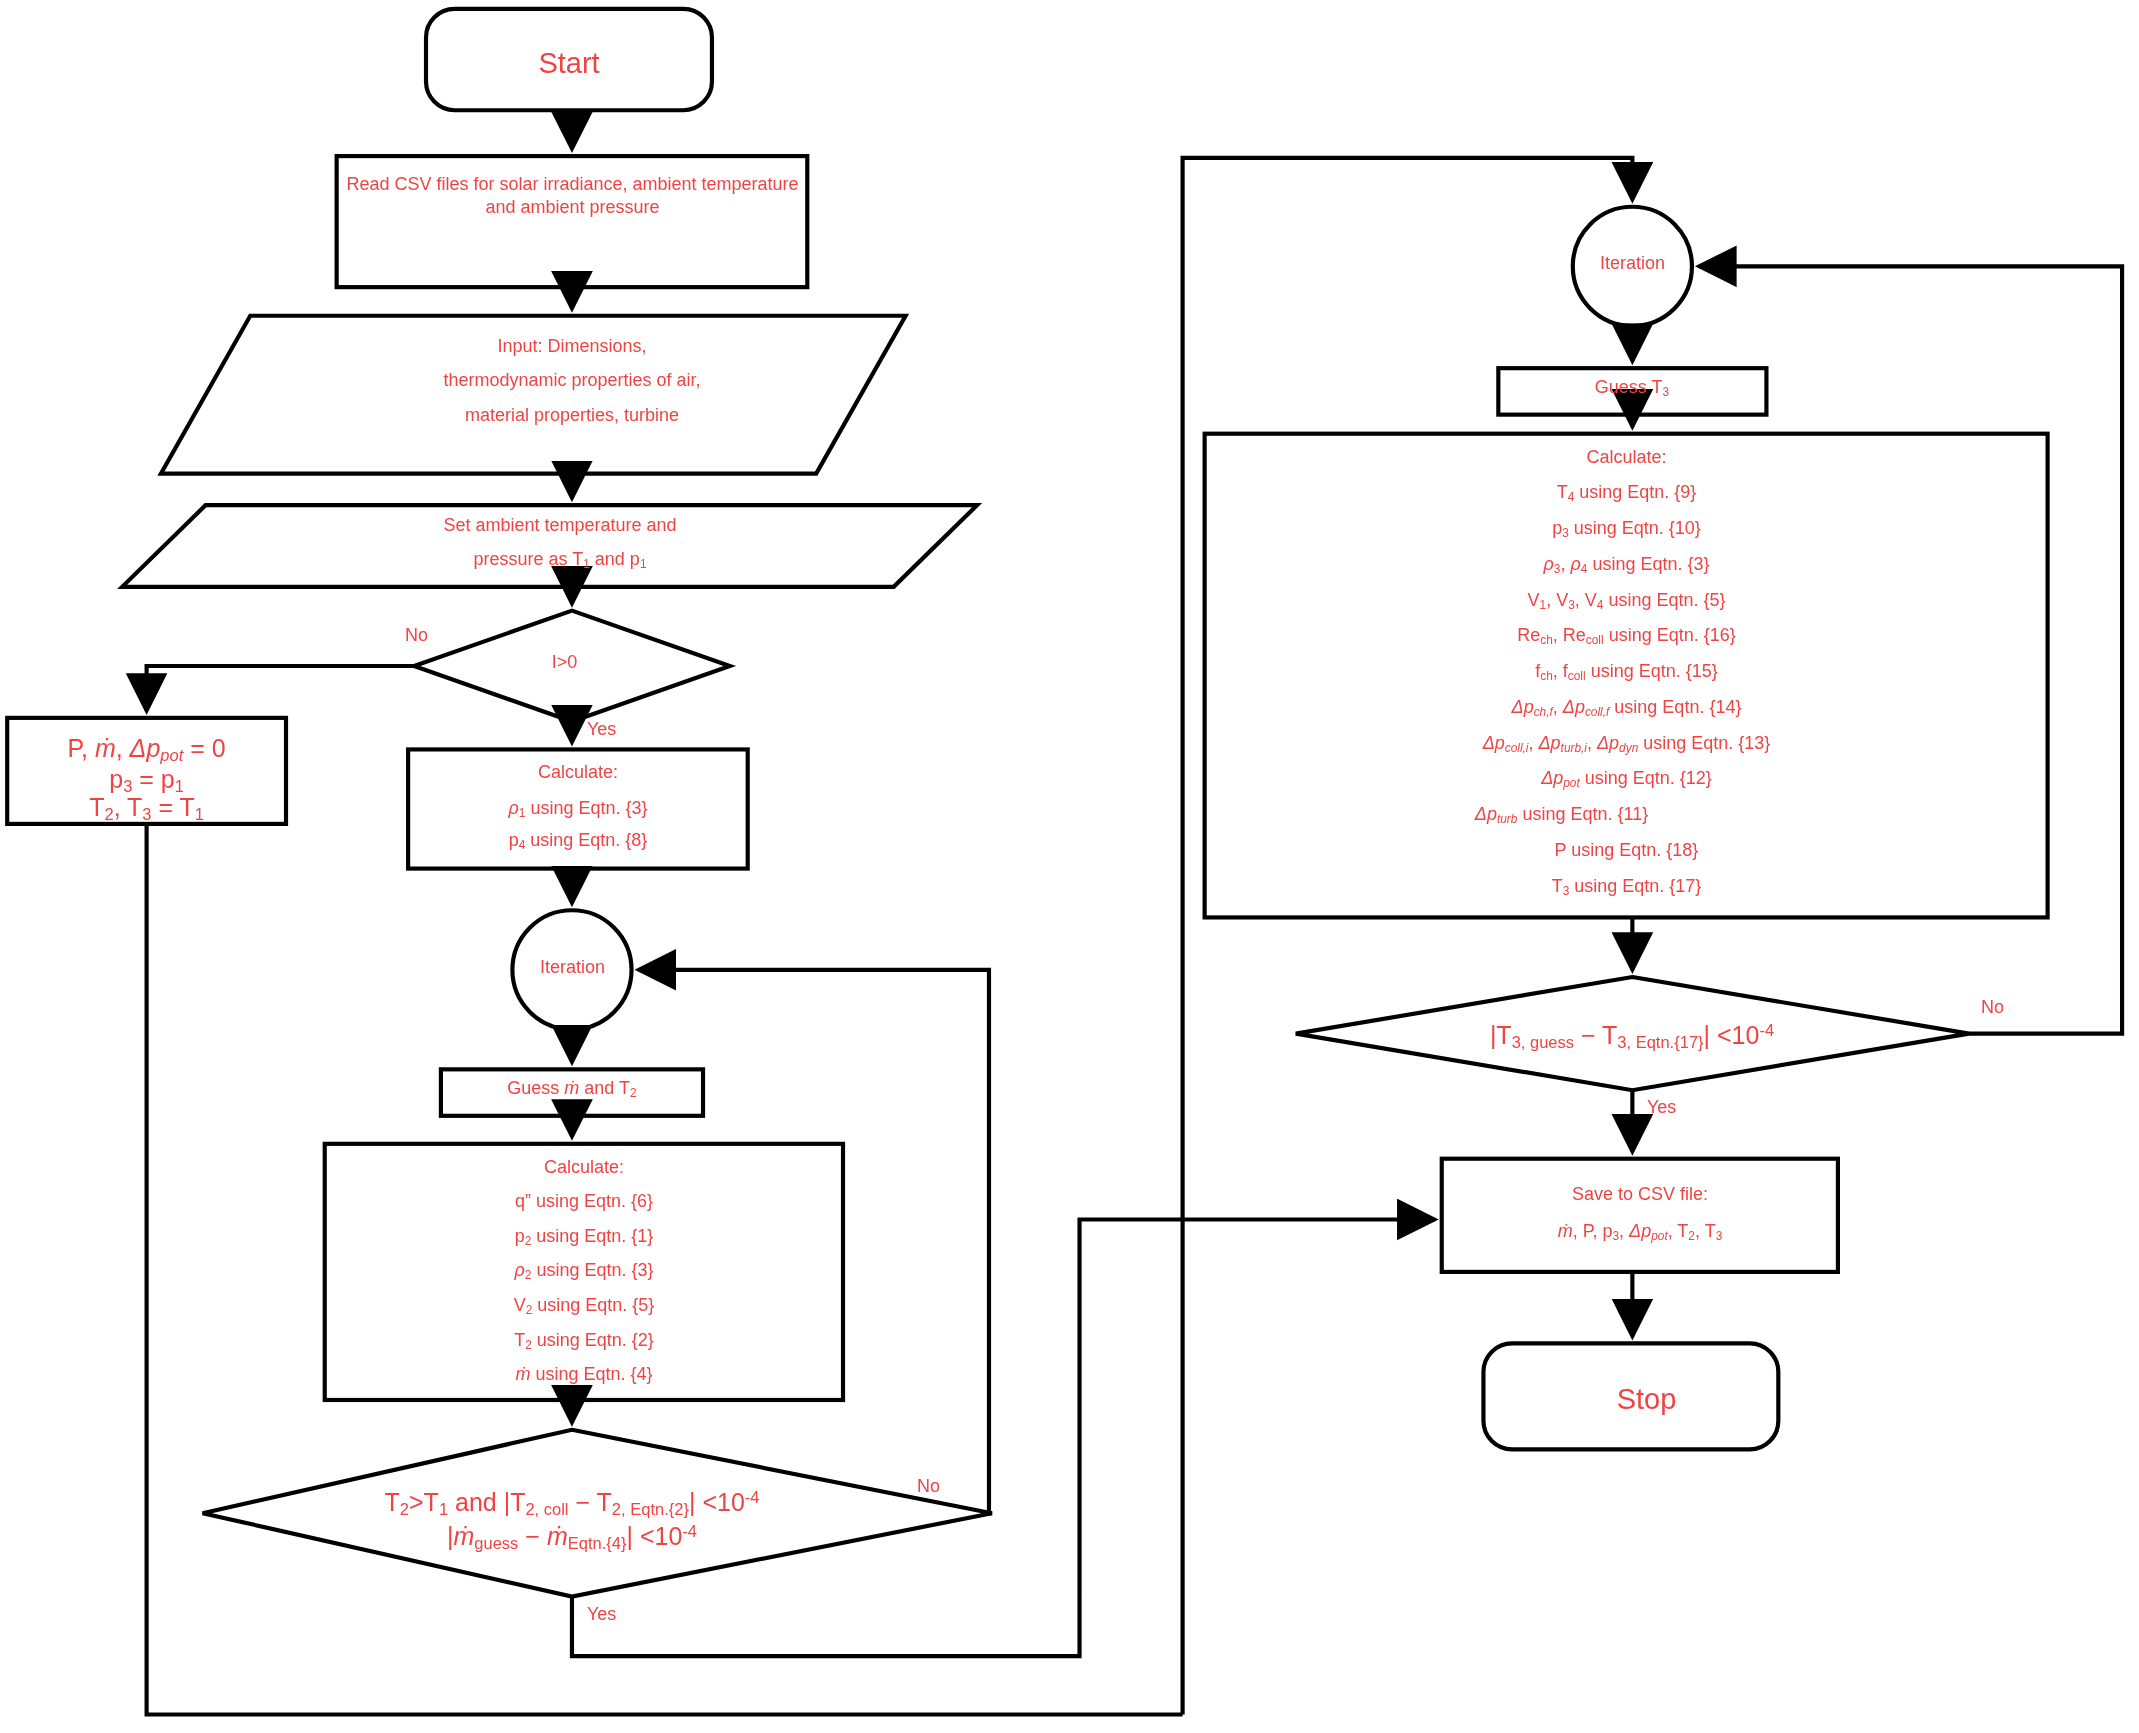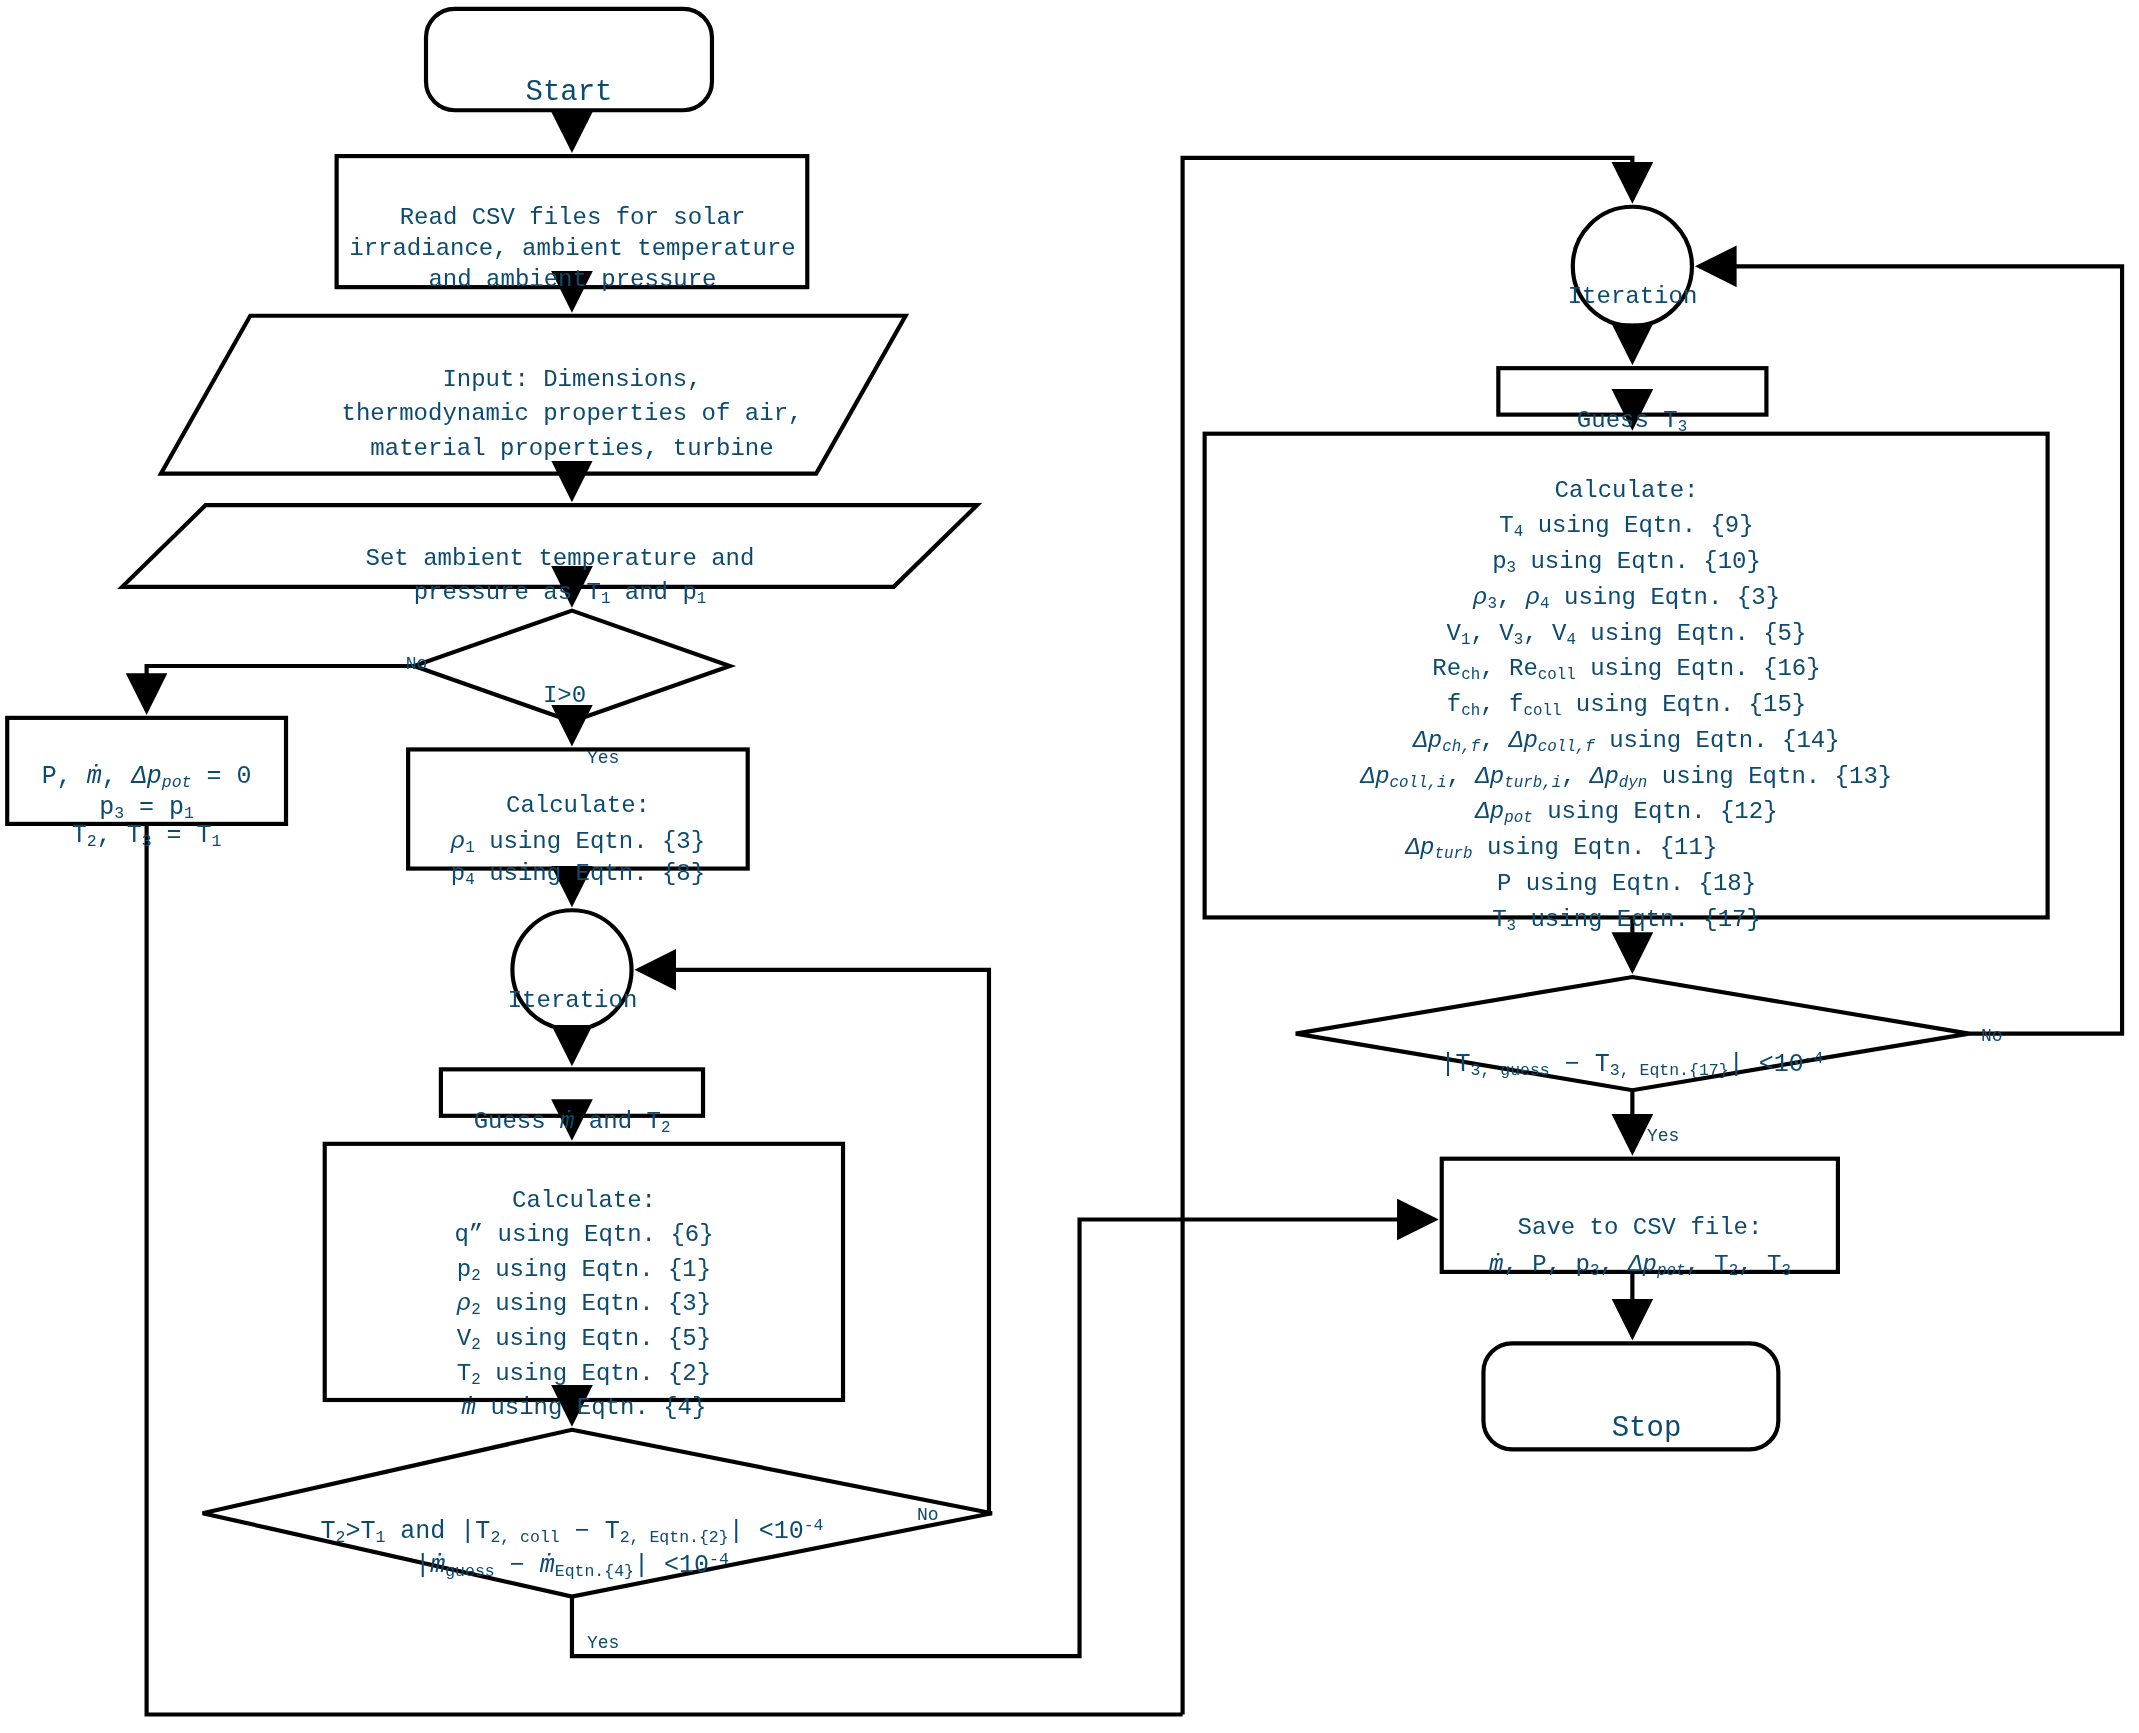--- a/index.html
+++ b/index.html
@@ -31,33 +31,32 @@
     fill: none;
     stroke: #000000;
     stroke-width: 7;
     stroke-linecap: butt;
     stroke-linejoin: miter;
   }
   .arrowhead { fill: #000000; stroke: none; }
 
   .lbl {
     position: absolute;
-    color: #0c4a6e;
-    font-family: Liberation Mono, monospace;
+    color: #ef4444;
+    font-family: Liberation Sans, sans-serif;
     text-align: center;
     line-height: 1.30;
     white-space: nowrap;
     user-select: none;
-    margin-top: 29px;
   }
   .lbl.block {
     white-space: normal;
   }
   .t48 { font-size: 29px; }
-  .t44 { font-size: 24px; }
+  .t44 { font-size: 18px; }
   .t42 { font-size: 25px; }
   .edge-lbl { font-size: 18px; }
   sub { font-size: 0.66em; vertical-align: -0.27em; }
   sup { font-size: 0.66em; vertical-align: 0.48em; }
   .ital { font-style: italic; }
 </style>
 </head>
 <body>
 
 <div id="canvas-wrap">

